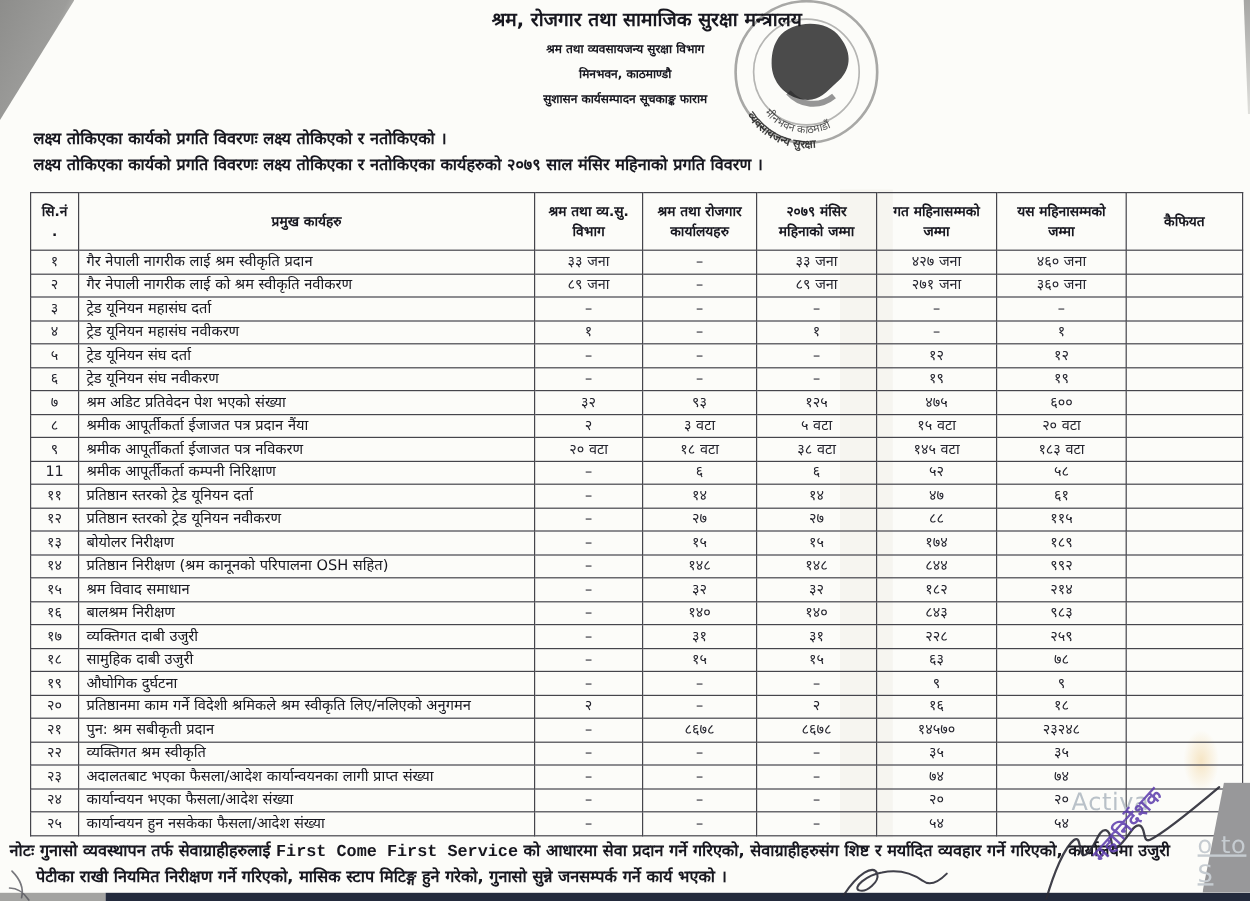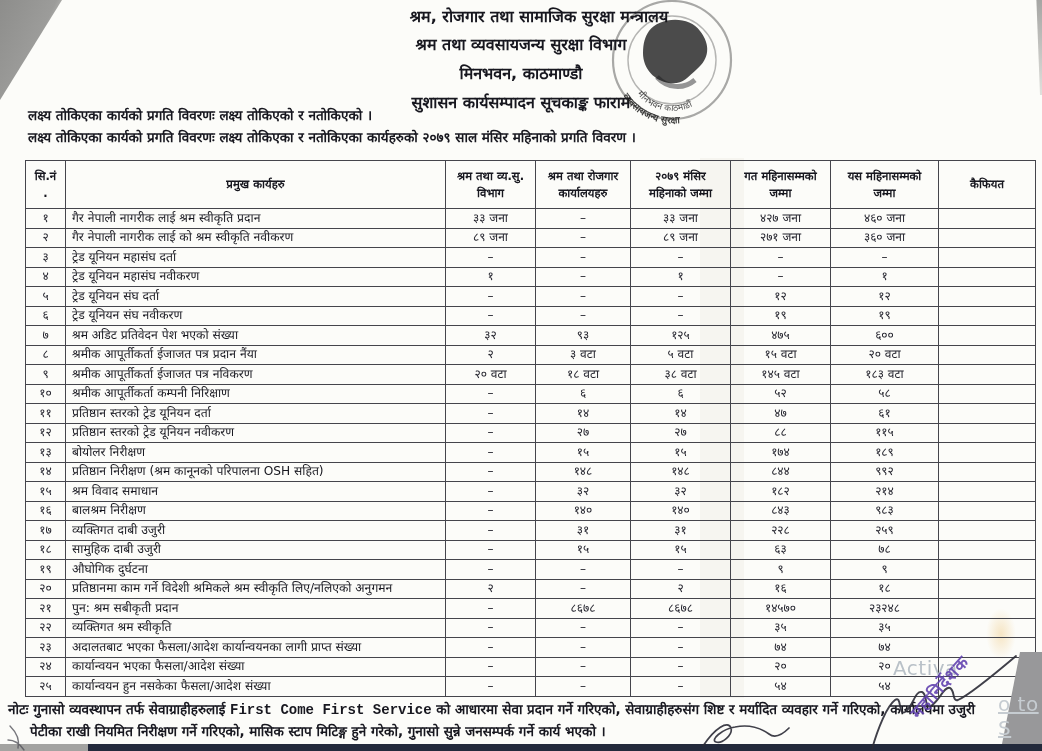--- a/index.html
+++ b/index.html
@@ -18,21 +18,21 @@
   .br-grey { position:absolute; right:0; bottom:7px; width:40px; height:92px;
     clip-path:polygon(45% 0,100% 0,100% 100%,0 100%); background:#98989a; z-index:2; }
   .bottom-strip-left { position:absolute; left:0; bottom:0; width:88px; height:7px; background:#a3a3a1; }
   .bottom-strip-right { position:absolute; left:88px; right:0; bottom:0; height:7px; background:#232a3c; }
   .scan-band { position:absolute; left:700px; top:158px; width:44px; height:540px; background:rgba(135,125,85,.05); }
   .smudge { position:absolute; left:986px; top:608px; width:30px; height:52px;
     background:radial-gradient(ellipse, rgba(230,170,60,.28), transparent 70%); }
   
   .doc-header { position:absolute; top:5px; left:0; width:100%; text-align:center; z-index:1; }
   .h1 { font-size:16px; font-weight:700; margin-bottom:6px;padding-left:36px; }
-  .h2,.h3,.h4 { font-size:16px; font-weight:700; margin-bottom:7px; }
+  .h2,.h3,.h4 { font-size:10px; font-weight:700; margin-bottom:7px; }
   .seal { position:absolute; left:597px; top:-3px; z-index:3; }
   .subtitle { position:absolute; left:28px; font-size:13.5px; font-weight:600; }
   .s1 { top:106px; } .s2 { top:128px; }
   
   table.report { position:absolute; left:25px; top:160px; width:1010px;
     border-collapse:collapse; table-layout:fixed; }
   .report th, .report td { border:1px solid #45454c; }
   .report th { font-size:11.5px; font-weight:700; white-space:pre-line;
     line-height:1.45; vertical-align:middle; padding:1px 2px; height:45px; }
   .report td { font-size:12px; text-align:center; padding:0 3px; height:18.5px;
@@ -207,21 +207,21 @@
           <td class="c0">९</td>
           <td class="c1">श्रमीक आपूर्तीकर्ता ईजाजत पत्र नविकरण</td>
           <td class="c2">२० वटा</td>
           <td class="c3">१८ वटा</td>
           <td class="c4">३८ वटा</td>
           <td class="c5">१४५ वटा</td>
           <td class="c6">१८३ वटा</td>
           <td class="c7"></td>
         </tr>
         <tr>
-          <td class="c0">१०</td>
+          <td class="c0">11</td>
           <td class="c1">श्रमीक आपूर्तीकर्ता कम्पनी निरिक्षाण</td>
           <td class="c2">–</td>
           <td class="c3">६</td>
           <td class="c4">६</td>
           <td class="c5">५२</td>
           <td class="c6">५८</td>
           <td class="c7"></td>
         </tr>
         <tr>
           <td class="c0">११</td>

